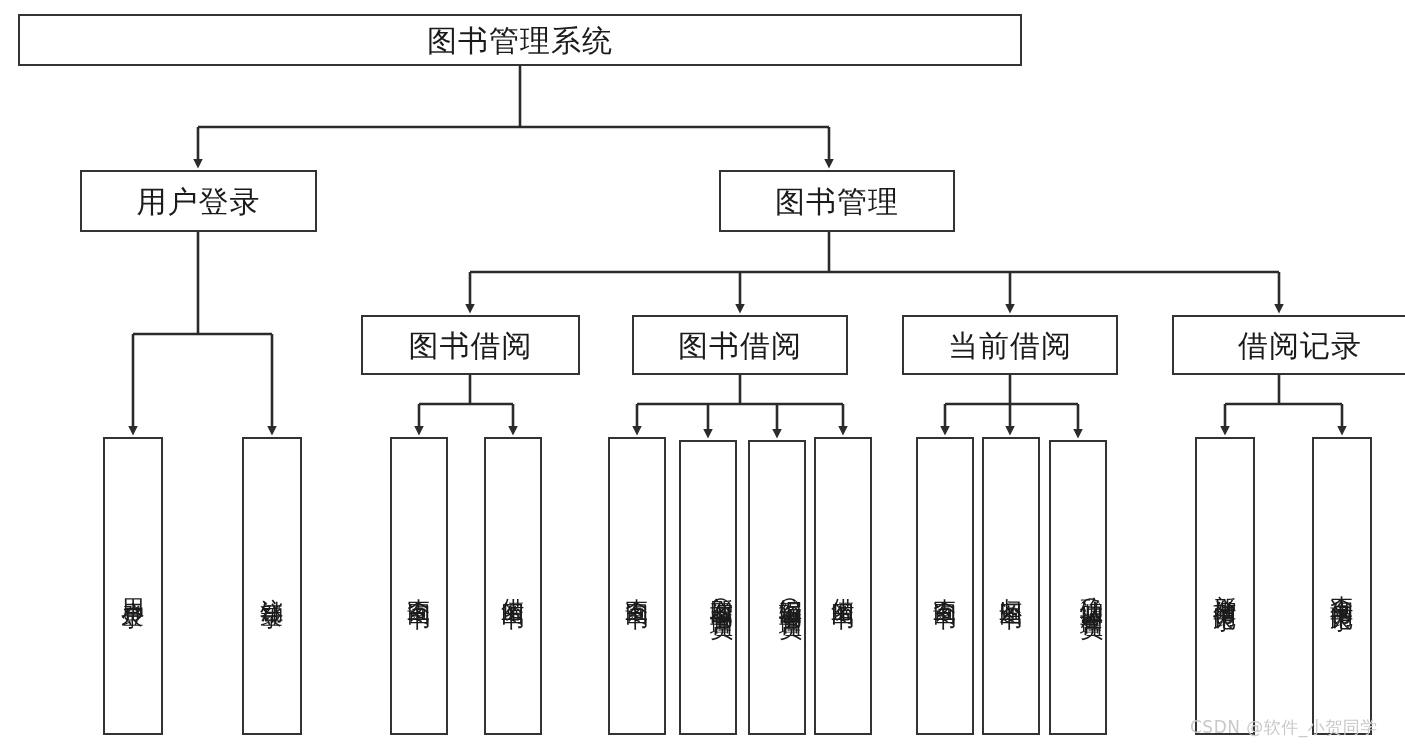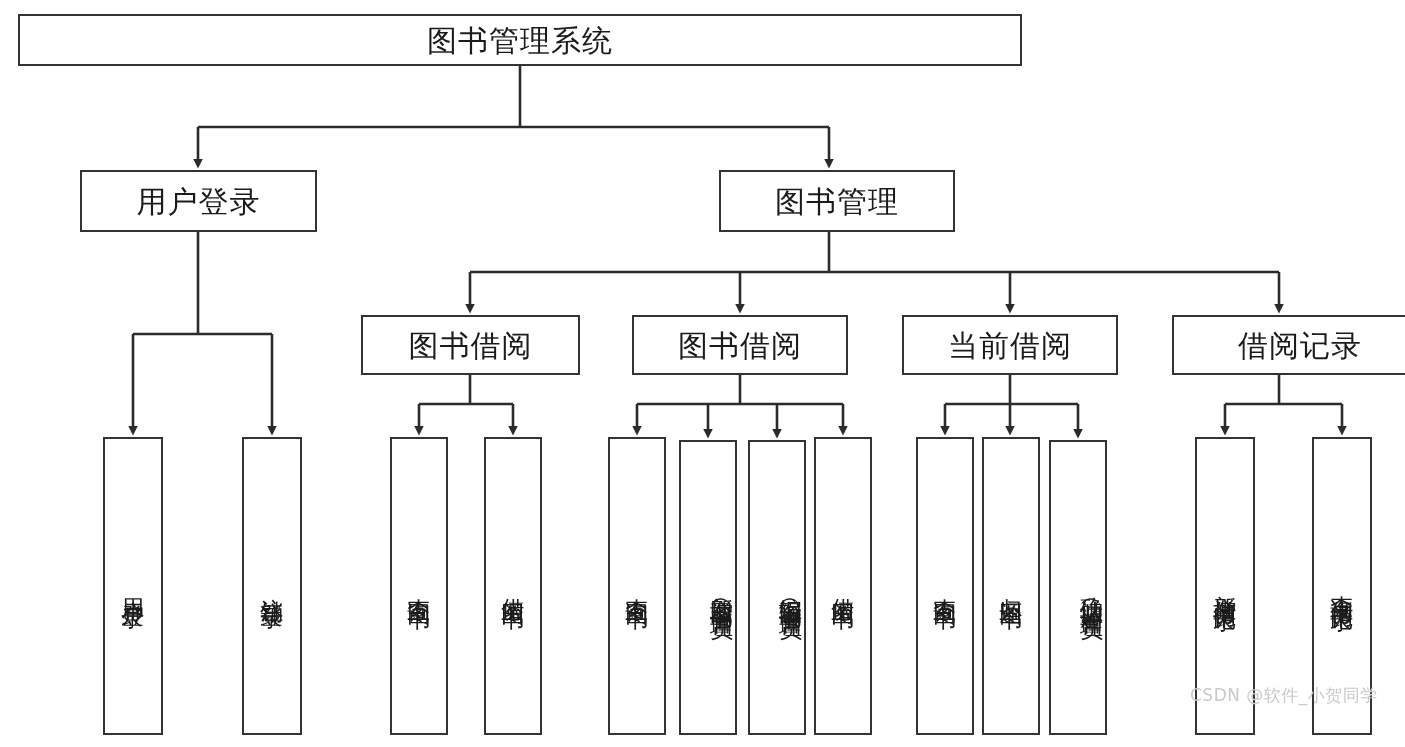--- a/index.html
+++ b/index.html
@@ -141,15 +141,15 @@
   <div class="node vert" style="left:748px; top:440px; width:58px; height:295px;">编辑图书（管理员）</div>
   <div class="node vert mid" style="left:814px; top:437px; width:58px; height:298px;">借阅图书</div>
 
   <div class="node vert mid" style="left:916px; top:437px; width:58px; height:298px;">查询图书</div>
   <div class="node vert mid" style="left:982px; top:437px; width:58px; height:298px;">归还图书</div>
   <div class="node vert" style="left:1049px; top:440px; width:58px; height:295px;">确认归还（管理员）</div>
 
   <div class="node vert mid" style="left:1195px; top:437px; width:60px; height:298px;">新增借阅记录</div>
   <div class="node vert mid" style="left:1312px; top:437px; width:60px; height:298px;">查询借阅记录</div>
 
-  <div class="watermark" style="left:1190px; top:684px;">CSDN @软件_小贺同学</div>
+  <div class="watermark" style="left:1190px; top:716px;">CSDN @软件_小贺同学</div>
 
 </div>
 
 </body></html>

